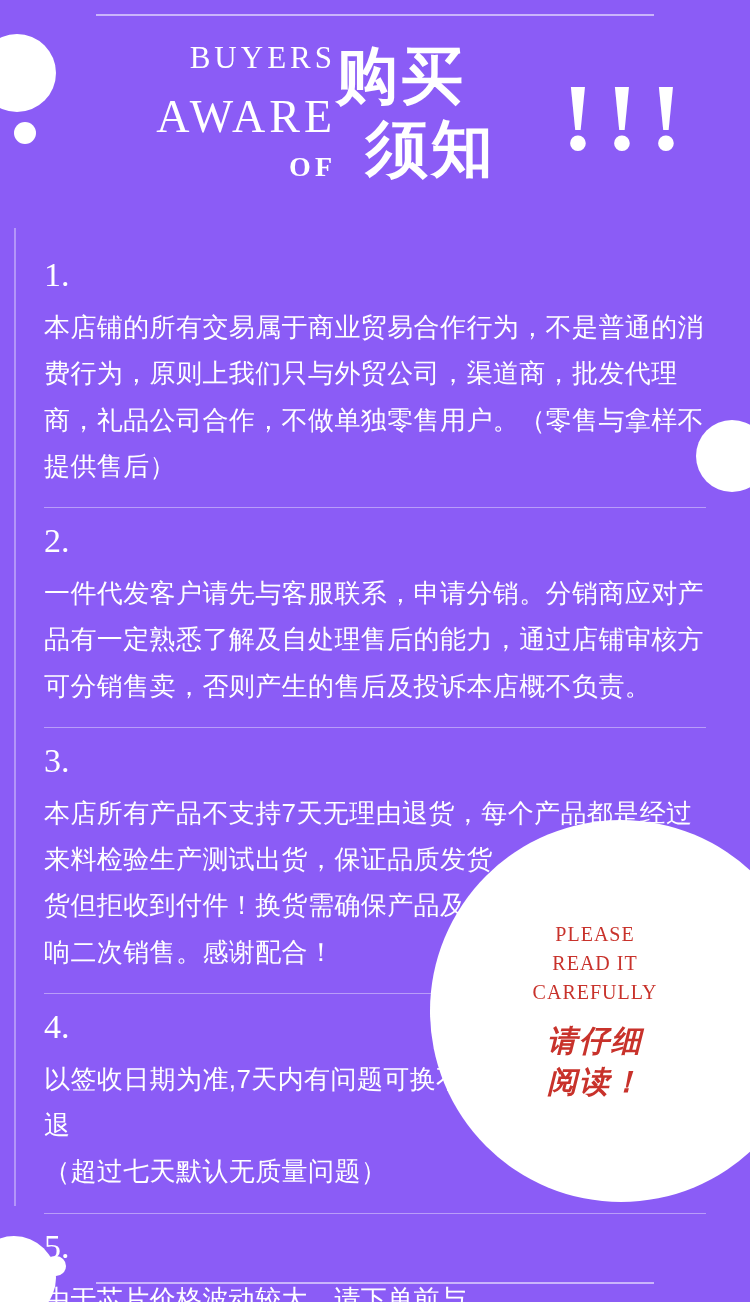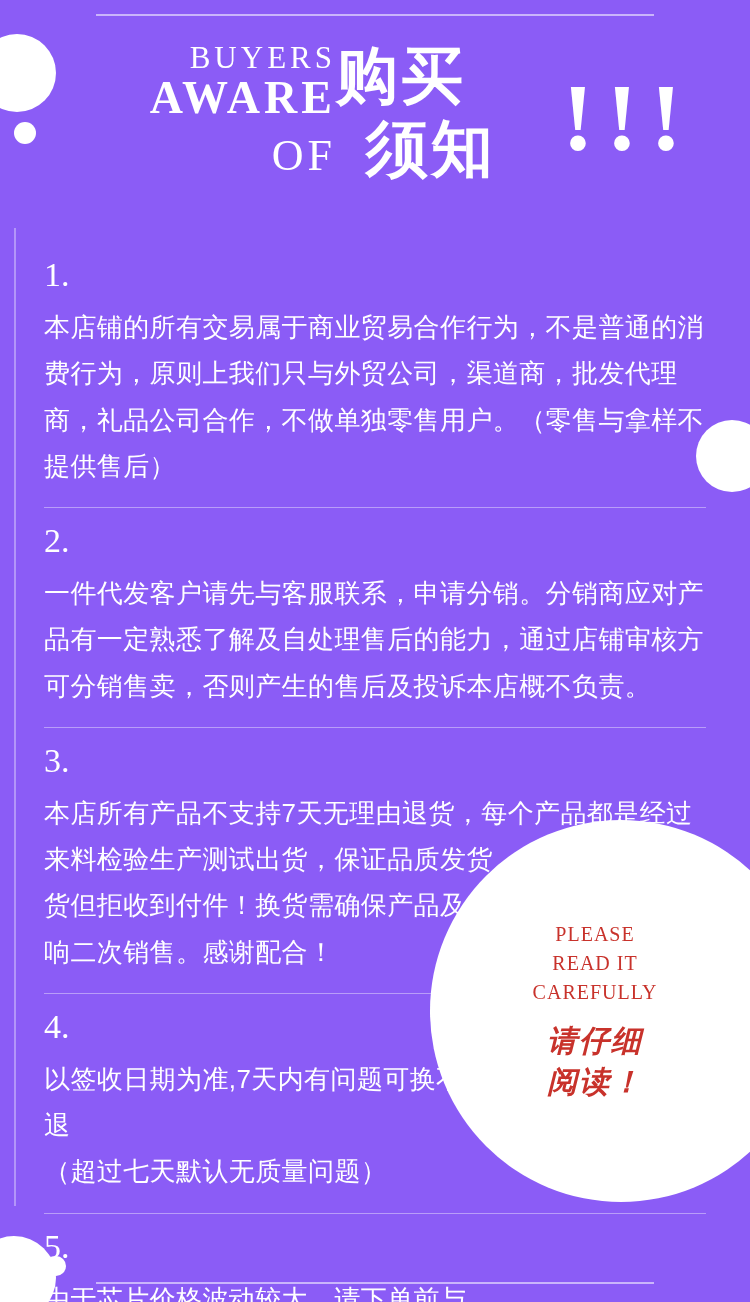--- a/index.html
+++ b/index.html
@@ -80,28 +80,28 @@
   .en-line1 {
     display: block;
     font-size: 31px;
     letter-spacing: 4px;
     font-weight: normal;
   }
   .en-line2 {
     display: block;
     font-size: 46px;
     letter-spacing: 4px;
-    font-weight: bold;
-    margin-top: 1px;
+    font-weight: normal;
+    margin-top: 20px;
   }
   .en-line3 {
     display: block;
-    font-size: 44px;
+    font-size: 28px;
     letter-spacing: 4px;
-    font-weight: normal;
+    font-weight: bold;
     margin-top: 12px;
   }
   .cn-title {
     position: absolute;
     left: 336px;
     top: 18px;
     color: #ffffff;
     font-family: "Liberation Serif", serif;
     font-weight: bold;
     font-size: 62px;

